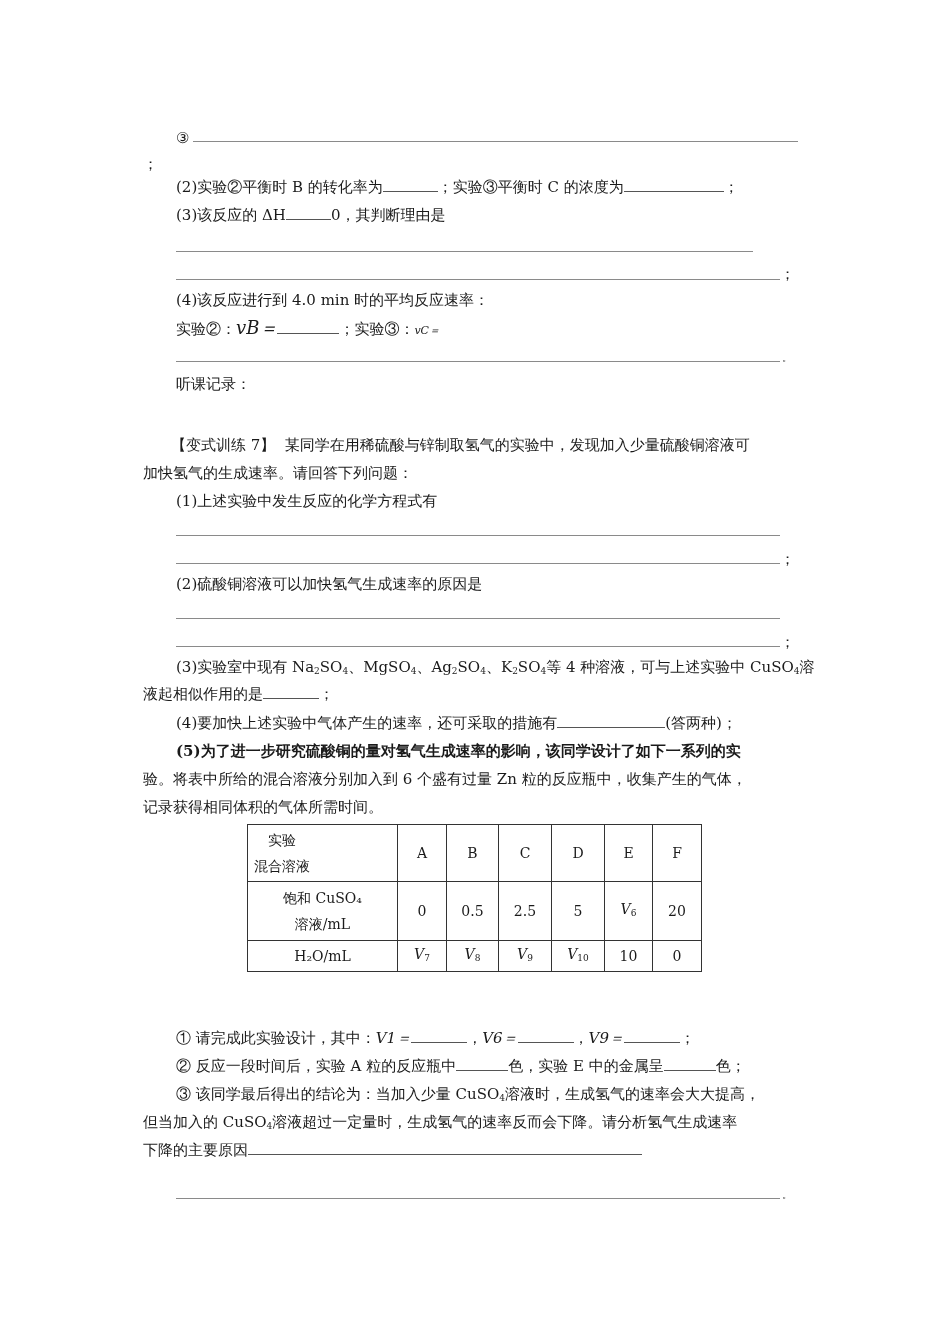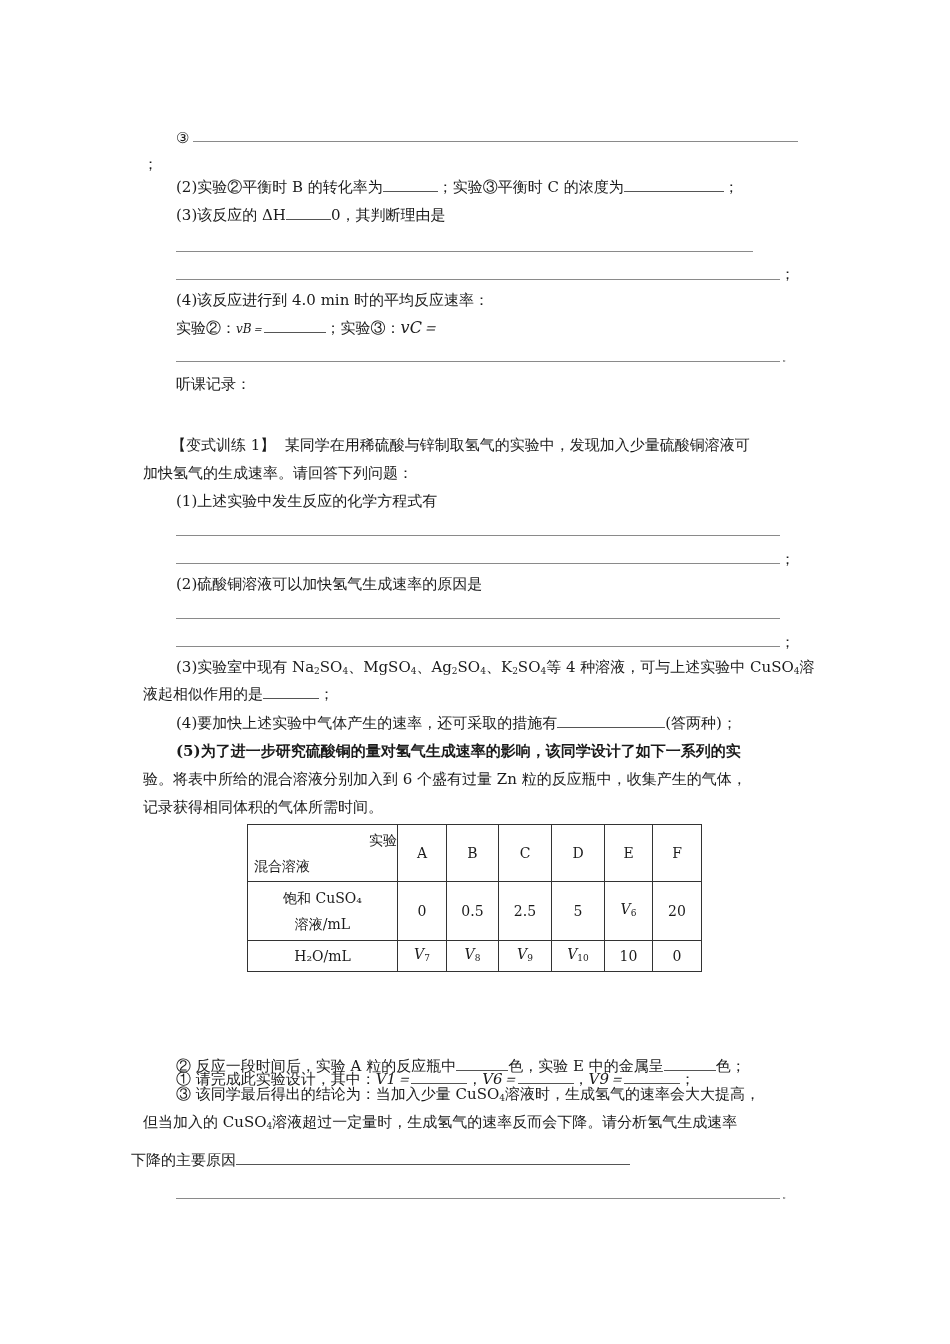--- a/index.html
+++ b/index.html
@@ -8,21 +8,21 @@
   .ln { position:absolute; white-space:nowrap; line-height:20px; }
   .rule { position:absolute; border-bottom:1px solid #8a8a8a; height:0; }
   .blank { display:inline-block; border-bottom:1px solid #555; vertical-align:baseline; height:14px; }
   .punct { position:absolute; line-height:20px; }
   sub, sup { font-size:9px; }
   sub { vertical-align:-2px; }
   i.v { font-style:italic; }
   table.exp { position:absolute; left:247px; top:824px; border-collapse:collapse;
               font-size:14px; }
   table.exp td { border:1.5px solid #333; text-align:center; vertical-align:middle; padding:0; line-height:26px; }
-  .hdr-top { text-align:right; padding-left:20px; }
+  .hdr-top { text-align:left; padding-left:20px; }
   .hdr-bot { text-align:left; padding-left:6px; }
 </style>
 </head>
 <body>
 
 <div class="ln" style="left:176px;top:128px;">③</div>
 <div class="rule" style="left:193px;top:141px;width:605px;"></div>
 <div class="punct" style="left:143px;top:154px;">；</div>
 
 <div class="ln" style="left:176px;top:177px;">
@@ -31,29 +31,29 @@
 
 <div class="ln" style="left:176px;top:205px;">
   <span>(3)该反应的 ΔH</span><span class="blank" style="width:45px;"></span><span>0，其判断理由是</span>
 </div>
 <div class="rule" style="left:176px;top:251px;width:577px;"></div>
 <div class="rule" style="left:176px;top:279px;width:604px;"></div>
 <div class="punct" style="left:780px;top:264px;">；</div>
 
 <div class="ln" style="left:176px;top:290px;">(4)该反应进行到 4.0 min 时的平均反应速率：</div>
 <div class="ln" style="left:176px;top:318px;">
-  <span>实验②：</span><i class="v" style="font-size:12px;">vB＝</i><span class="blank" style="width:62px;"></span><span>；实验③：</span><i class="v" style="font-size:16px;">vC＝</i>
+  <span>实验②：</span><i class="v" style="font-size:18px;">vB＝</i><span class="blank" style="width:62px;"></span><span>；实验③：</span><i class="v" style="font-size:11px;">vC＝</i>
 </div>
 <div class="rule" style="left:176px;top:361px;width:604px;"></div>
 <div class="punct" style="left:782px;top:348px;font-size:10px;">。</div>
 
 <div class="ln" style="left:176px;top:374px;">听课记录：</div>
 
 <div class="ln" style="left:171px;top:435px;">
-  <span>【变式训练 1】</span>&nbsp;&nbsp;<span>某同学在用稀硫酸与锌制取氢气的实验中，发现加入少量硫酸铜溶液可</span>
+  <span>【变式训练 7】</span>&nbsp;&nbsp;<span>某同学在用稀硫酸与锌制取氢气的实验中，发现加入少量硫酸铜溶液可</span>
 </div>
 <div class="ln" style="left:143px;top:463px;">加快氢气的生成速率。请回答下列问题：</div>
 
 <div class="ln" style="left:176px;top:491px;">(1)上述实验中发生反应的化学方程式有</div>
 <div class="rule" style="left:176px;top:535px;width:604px;"></div>
 <div class="rule" style="left:176px;top:563px;width:604px;"></div>
 <div class="punct" style="left:780px;top:549px;">；</div>
 
 <div class="ln" style="left:176px;top:574px;">(2)硫酸铜溶液可以加快氢气生成速率的原因是</div>
 <div class="rule" style="left:176px;top:618px;width:604px;"></div>
@@ -108,31 +108,31 @@
     <td class="vc"><i>V</i><sub>7</sub></td>
     <td class="vc"><i>V</i><sub>8</sub></td>
     <td class="vc"><i>V</i><sub>9</sub></td>
     <td class="vc"><i>V</i><sub>10</sub></td>
     <td>10</td>
     <td>0</td>
   </tr>
 </tbody>
   </table>
 
-<div class="ln" style="left:176px;top:1069px;">
+<div class="ln" style="left:176px;top:1028px;">
   <span>① 请完成此实验设计，其中：</span><i class="v">V1＝</i><span class="blank" style="width:56px;"></span><span>，</span><i class="v">V6＝</i><span class="blank" style="width:56px;"></span><span>，</span><i class="v">V9＝</i><span class="blank" style="width:56px;"></span><span>；</span>
 </div>
 
 <div class="ln" style="left:176px;top:1056px;">
   <span>② 反应一段时间后，实验 A 粒的反应瓶中</span><span class="blank" style="width:52px;"></span><span>色，实验 E 中的金属呈</span><span class="blank" style="width:52px;"></span><span>色；</span>
 </div>
 
 <div class="ln" style="left:176px;top:1084px;">
   <span>③ 该同学最后得出的结论为：当加入少量 CuSO</span><sub>4</sub><span>溶液时，生成氢气的速率会大大提高，</span>
 </div>
 <div class="ln" style="left:143px;top:1112px;">
   <span>但当加入的 CuSO</span><sub>4</sub><span>溶液超过一定量时，生成氢气的速率反而会下降。请分析氢气生成速率</span>
 </div>
-<div class="ln" style="left:131px;top:1140px;margin-top:10px;">
+<div class="ln" style="left:143px;top:1140px;">
   <span>下降的主要原因</span><span class="blank" style="width:394px;"></span>
 </div>
 <div class="rule" style="left:176px;top:1198px;width:604px;"></div>
 <div class="punct" style="left:782px;top:1185px;font-size:10px;">。</div>
 
 </body></html>

